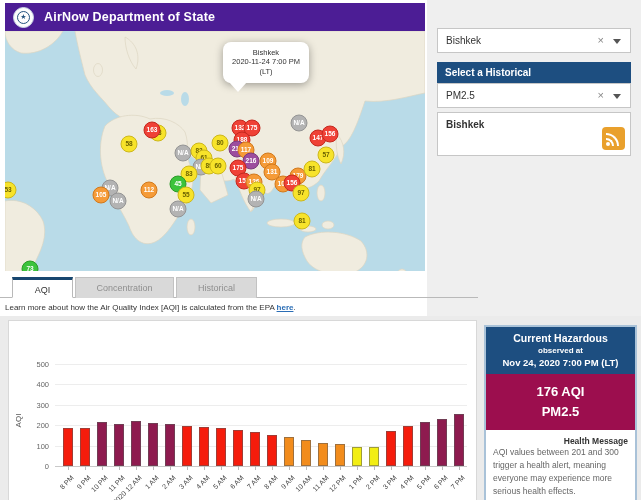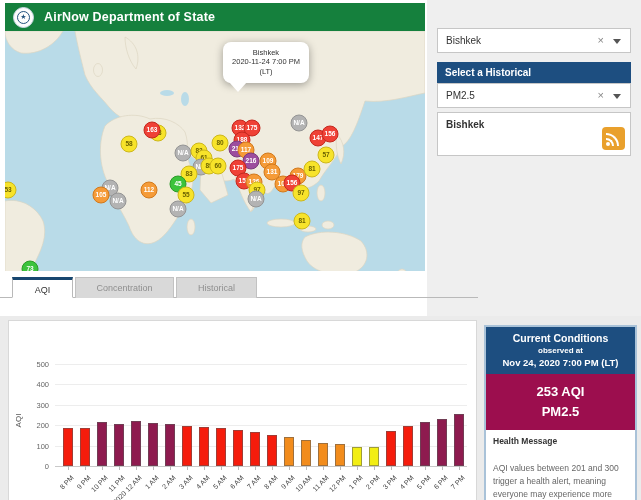--- a/index.html
+++ b/index.html
@@ -3,21 +3,21 @@
 <meta charset="utf-8">
 <style>
   * { margin:0; padding:0; box-sizing:border-box; }
   html,body { width:641px; height:500px; overflow:hidden; }
   body { font-family:"Liberation Sans", sans-serif; background:#fff; }
   .page { position:relative; width:641px; height:500px; overflow:hidden; background:#fff; }
   .bg-right { position:absolute; left:427px; top:0; width:214px; height:500px; background:#efefef; }
   .bg-bottom { position:absolute; left:0; top:316px; width:641px; height:184px; background:#ebebeb; }
 
   
-  .app-header { position:absolute; left:5px; top:3px; width:420px; height:28px; background:#15803d; display:flex; align-items:center; }
+  .app-header { position:absolute; left:5px; top:3px; width:420px; height:28px; background:#4c1d95; display:flex; align-items:center; }
   .seal { width:21px; height:21px; margin-left:8px; border-radius:50%; background:#fdfdfd; border:1px solid #c9d6e4; position:relative; display:flex; align-items:center; justify-content:center; }
   .seal .inner { width:13px; height:13px; border-radius:50%; border:1.5px solid #23527d; display:flex; align-items:center; justify-content:center; font-size:7px; color:#23527d; }
   .app-title { color:#fff; font-size:12.5px; font-weight:bold; margin-left:10px; letter-spacing:.2px; }
 
   
   .map { position:absolute; left:5px; top:31px; width:420px; height:240px; background:#b9dbe8; overflow:hidden; }
   .map svg.land { position:absolute; left:0; top:0; }
   .marker { position:absolute; width:17px; height:17px; border-radius:50%; font-size:6.5px; font-weight:bold; display:flex; align-items:center; justify-content:center; transform:translate(-50%,-50%); line-height:1; }
   .cat-good { background:#3cc33c; border:1.5px solid #2b9b28; color:#fff; }
   .cat-moderate { background:#f7e32a; border:1.5px solid #cdb71b; color:#6b6200; }
@@ -69,21 +69,21 @@
   .note { position:absolute; left:437px; top:166px; width:197px; font-size:7.5px; color:#555; line-height:1.55; }
 
   
   .cc { position:absolute; left:484px; top:325px; width:153px; height:200px; background:#fff; border:2px solid #a9c2d8; }
   .cc-head { background:#1d4e80; color:#fff; text-align:center; padding:5px 2px 6px; }
   .cc-head .l1 { font-size:10.5px; font-weight:bold; }
   .cc-head .l2 { font-size:8px; font-weight:bold; margin-top:2px; }
   .cc-head .l3 { font-size:9.5px; font-weight:bold; margin-top:2px; }
   .cc-aqi { background:#9c0e4e; color:#fff; text-align:center; padding:8px 2px; font-size:13px; font-weight:bold; line-height:1.55; }
   .cc-health { padding:6px 7px; }
-  .cc-health .ht { text-align:left; font-size:8.5px; font-weight:bold; color:#333; margin-bottom:16px; }
+  .cc-health .ht { text-align:right; font-size:8.5px; font-weight:bold; color:#333; margin-bottom:0; }
   .cc-health .hb { font-size:8.5px; color:#666; line-height:1.5; }
 </style>
 </head>
 <body>
 
 <div class="page">
   <div class="bg-right"></div>
   <div class="bg-bottom"></div>
 
   <div class="app-header">
@@ -170,20 +170,21 @@
       <div class="pl">2020-11-24 7:00 PM</div>
       <div class="pl">(LT)</div>
     </div>
   </div>
 
   <div class="tabbar">
     <div class="tab active" style="left:12px;width:61px;">AQI</div>
     <div class="tab inactive" style="left:75px;width:99px;">Concentration</div>
     <div class="tab inactive" style="left:176px;width:81px;">Historical</div>
   </div>
+  <div class="learn"><span>Learn more about how the Air Quality Index [AQI] is calculated from the EPA </span><a class="lnk">here</a><span>.</span></div>
 
   <div class="chart-panel">
     <div class="ylab">AQI</div>
     <div id="plot">
         <div class="gridline zero" style="top: 145px;"></div>
         <div class="ytick" style="left: 14px; top: 141px;">0</div>
         <div class="gridline" style="top: 124.5px;"></div>
         <div class="ytick" style="left: 14px; top: 120.5px;">100</div>
         <div class="gridline" style="top: 104px;"></div>
         <div class="ytick" style="left: 14px; top: 100px;">200</div>
@@ -283,26 +284,26 @@
     <div class="city">Bishkek</div>
     <div class="rss-icon">
         <div class="a2"></div>
         <div class="a1"></div>
         <div class="dot"></div>
       </div>
   </div>
 
   <div class="cc">
     <div class="cc-head">
-      <div class="l1">Current Conditions</div>
+      <div class="l1">Current Hazardous</div>
       <div class="l2">observed at</div>
       <div class="l3">Nov 24, 2020 7:00 PM (LT)</div>
     </div>
     <div class="cc-aqi">
-      <div>253 AQI</div>
+      <div>176 AQI</div>
       <div>PM2.5</div>
     </div>
     <div class="cc-health">
       <div class="ht">Health Message</div>
       <div class="hb">AQI values between 201 and 300 trigger a health alert, meaning everyone may experience more serious health effects.</div>
     </div>
   </div>
 </div>
 
 </body></html>

